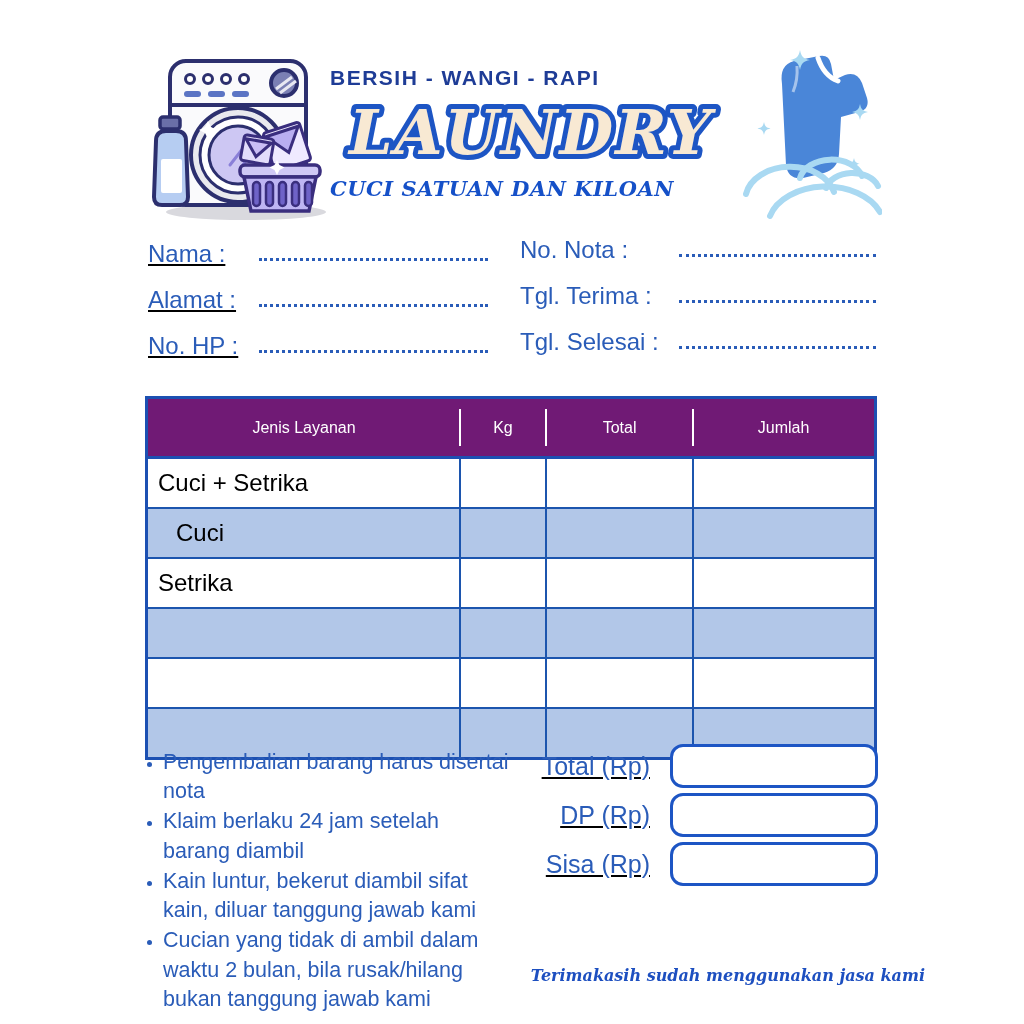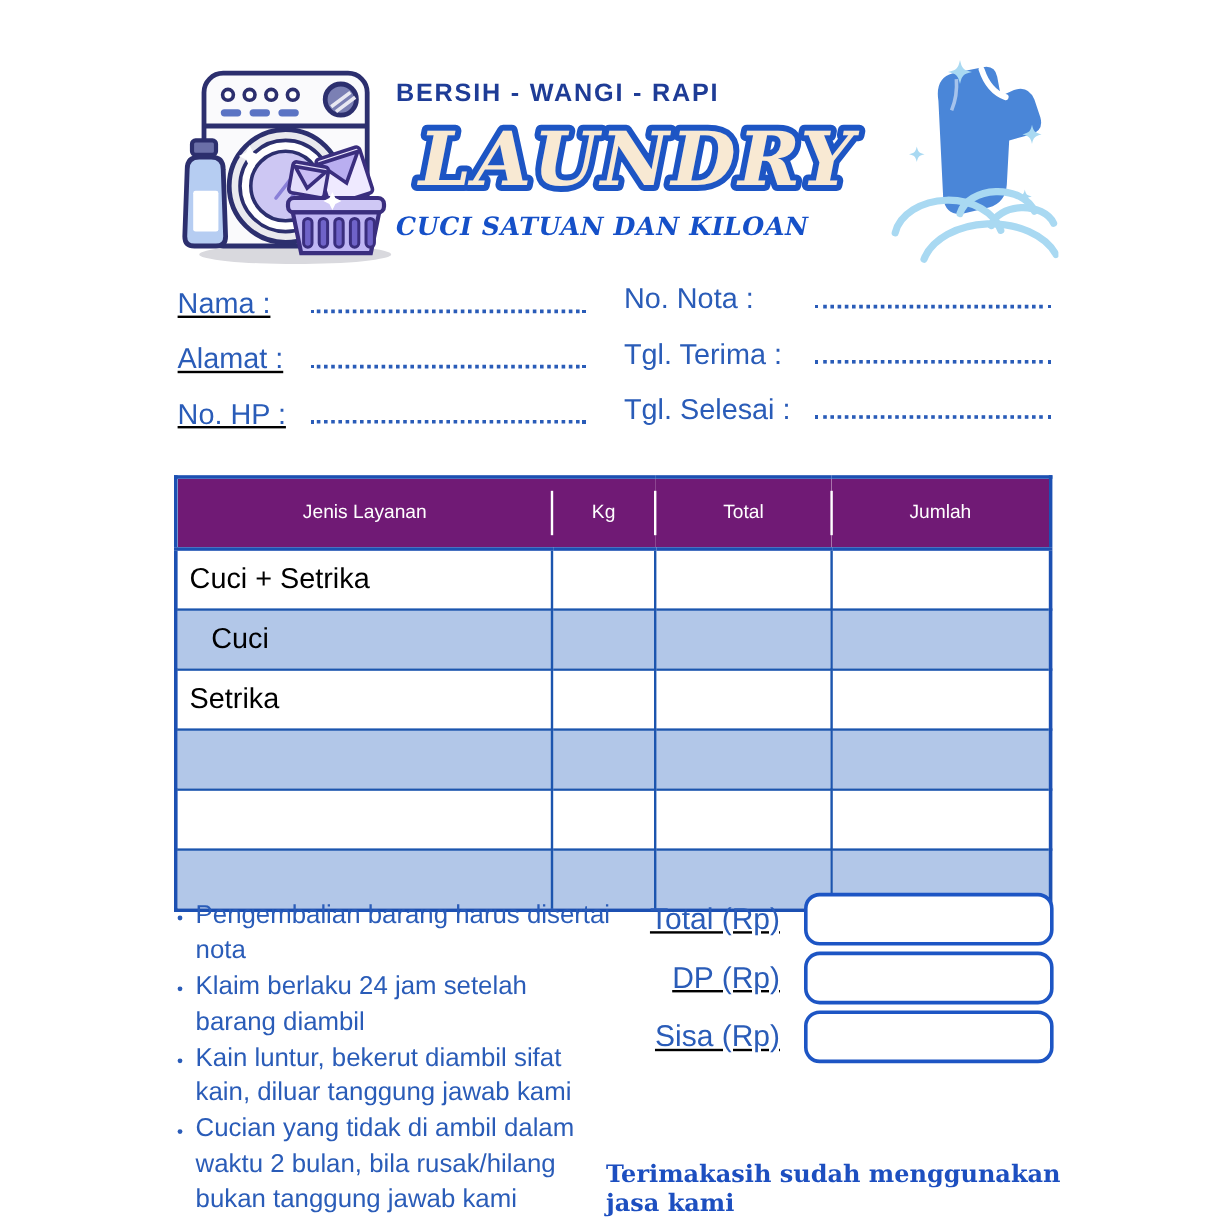--- a/index.html
+++ b/index.html
@@ -42,23 +42,23 @@
   .notes li::marker{color:#2a5cb8;font-size:.72em;}
 
   
   .totals{left:528px;top:744px;width:350px;display:flex;flex-direction:column;gap:5px;}
   .total-row{display:flex;align-items:center;justify-content:flex-end;height:44px;text-decoration:underline;}
   .total-label{font-size:25px;color:#2a5cb8;margin-right:20px;white-space:nowrap;}
   .total-box{width:186px;height:38px;border:3.5px solid #1d55c4;border-radius:13px;
              background:#ffffff;font-size:22px;color:#1c55ae;line-height:38px;padding:0 8px;}
 
   
-  .thanks{left:505px;top:966px;width:420px;text-align:left;
-          font-family:"DejaVu Serif",serif;font-weight:bold;
-          font-size:20px;color:#1d4fc0;}
+  .thanks{left:505px;top:966px;width:420px;text-align:right;
+          font-family:"DejaVu Serif",serif;font-style:italic;font-weight:bold;
+          font-size:16px;color:#1d4fc0;}
 </style>
 </head>
 <body>
 
 <div class="abs" style="left:146px;top:55px;width:184px;height:168px;">
   <svg width="184" height="168" viewBox="0 0 184 168">
     <ellipse cx="100" cy="157" rx="80" ry="8" fill="#d9d9de"></ellipse>
     <rect x="24" y="6" width="136" height="144" rx="16" fill="#fafafc" stroke="#2c2f6e" stroke-width="4"></rect>
     <path d="M24,50 L160,50" stroke="#2c2f6e" stroke-width="4"></path>
     <circle cx="44" cy="24" r="4.5" fill="#ffffff" stroke="#2c2f6e" stroke-width="3"></circle>

